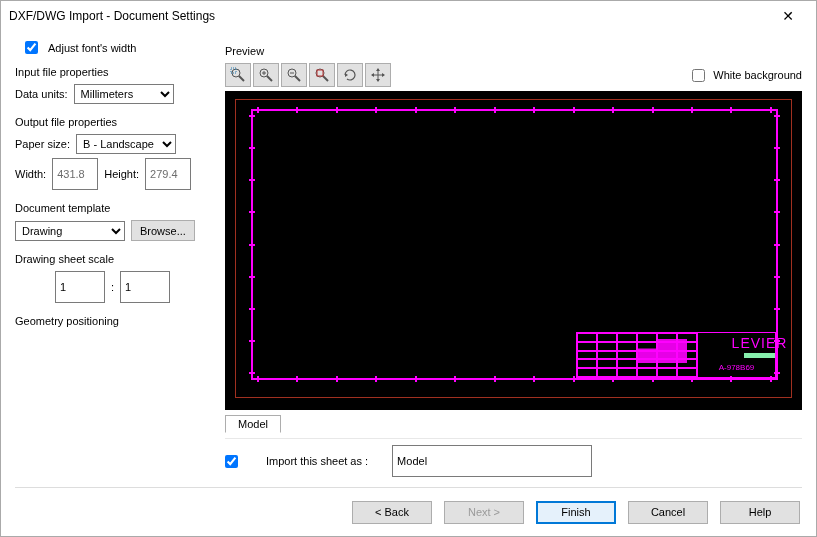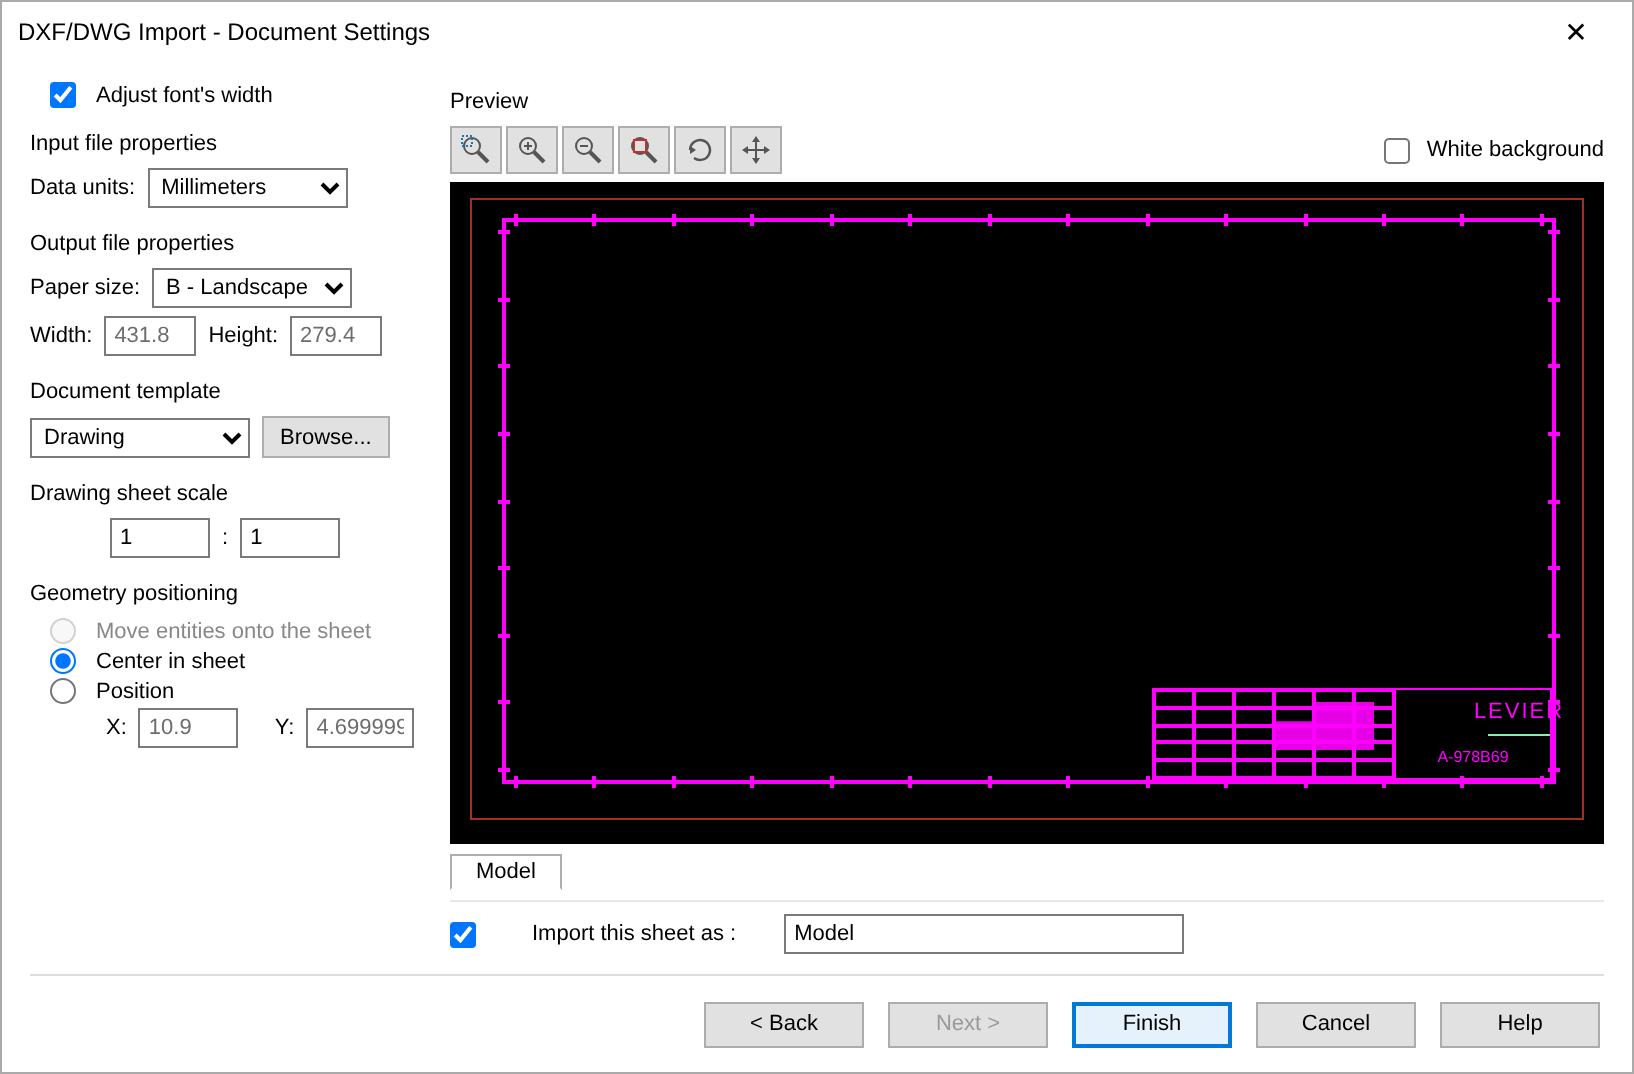--- a/index.html
+++ b/index.html
@@ -9,21 +9,21 @@
   .titlebar .title { flex:1; font-size:12px; }
   .titlebar .close { width:40px; text-align:center; font-size:14px; cursor:default; }
   .content { flex:1; display:flex; gap:10px; padding:8px 14px 0 14px; }
   .left { width:200px; display:flex; flex-direction:column; }
   .right { flex:1; display:flex; flex-direction:column; }
   .group-label { color:#000; margin:6px 0 4px 0; }
   .indent { padding-left:10px; }
   .row { display:flex; align-items:center; gap:6px; margin:2px 0; }
   input[type=checkbox], input[type=radio] { margin:0 4px 0 0; }
   select { border:1px solid #7a7a7a; background:#fff; height:20px; padding:0 2px; }
-  input[type=text] { border:1px solid #7a7a7a; height:20px; padding:0 4px; background:#fff; }
+  input[type=text] { border:1px solid #7a7a7a; height:32px; padding:0 4px; background:#fff; }
   input[disabled] { background:#fff; color:#6d6d6d; }
   .btn { border:1px solid #adadad; background:#e1e1e1; height:21px; padding:0 10px; cursor:default; display:inline-flex; align-items:center; justify-content:center; }
   .btn.small { padding:0 8px; }
   .muted { color:#888; }
   .toolbar { display:flex; align-items:center; gap:2px; margin-top:2px; }
   .tool { width:26px; height:24px; border:1px solid #adadad; background:#e1e1e1; display:flex; align-items:center; justify-content:center; }
   .tool svg { width:16px; height:16px; }
   .view-select { margin-left:6px; width:200px; }
   .wb { margin-left:auto; display:flex; align-items:center; gap:4px; }
   .preview-area { flex:1; margin-top:4px; background:#000; position:relative; overflow:hidden; }
@@ -32,21 +32,21 @@
   .ticks-top, .ticks-bottom { position:absolute; left:0; right:0; height:6px; display:flex; justify-content:space-between; padding:0 4px; }
   .ticks-top { top:-4px; } .ticks-bottom { bottom:-4px; }
   .ticks-top span, .ticks-bottom span { width:2px; height:6px; background:#ff00ff; }
   .ticks-left, .ticks-right { position:absolute; top:0; bottom:0; width:6px; display:flex; flex-direction:column; justify-content:space-between; padding:4px 0; }
   .ticks-left { left:-4px; } .ticks-right { right:-4px; }
   .ticks-left span, .ticks-right span { height:2px; width:6px; background:#ff00ff; }
   .title-block { position:absolute; right:0; bottom:0; width:200px; height:46px; border:1px solid #ff00ff; }
   .tb-grid { position:absolute; left:0; top:0; bottom:0; width:120px; display:grid; grid-template-columns:repeat(6,1fr); grid-template-rows:repeat(5,1fr); }
   .tb-grid div { border:0.5px solid #ff00ff; }
   .tb-right { position:absolute; right:0; top:0; bottom:0; width:78px; border-left:1px solid #ff00ff; display:flex; flex-direction:column; }
-  .tb-top { flex:1; border-bottom:1px solid #86efac; display:flex; align-items:center; justify-content:center; color:#ff00ff; font-size:11px; letter-spacing:1px;margin-left:46px; }
+  .tb-top { flex:1; border-bottom:5px solid #86efac; display:flex; align-items:center; justify-content:center; color:#ff00ff; font-size:14px; letter-spacing:1px;margin-left:46px; }
   .tb-bot { flex:1; display:flex; align-items:center; justify-content:center; color:#ff00ff; font-size:8px; }
   .tb-deco { position:absolute; left:60px; top:6px; width:50px; height:24px; }
   .tb-deco .a { position:absolute; inset:0; background:#ff00ff; clip-path: polygon(0 40%, 40% 40%, 40% 0, 100% 0, 100% 100%, 0 100%); opacity:.9; }
   .tab { margin-top:4px; }
   .tab-btn { display:inline-block; border:1px solid #adadad; border-bottom:1px solid #fff; background:#fff; padding:2px 12px; position:relative; top:1px; }
   .import-row { display:flex; align-items:center; gap:24px; margin-top:6px; border-top:1px solid #e8e8e8; padding-top:6px;}
   .import-row input[type=text] { width:200px; }
   .footer-sep { height:1px; background:#ddd; margin:10px 14px 0 14px; }
   .footer { height:48px; display:flex; align-items:center; justify-content:flex-end; gap:12px; padding:0 16px; }
   .footer .btn { width:80px; height:23px; }
@@ -108,41 +108,20 @@
       <div class="sec-gap"></div>
       <div class="group-label">Drawing sheet scale</div>
       <div class="row" style="padding-left:40px">
         <input type="text" style="width: 50px;" value="1">
         <span>:</span>
         <input type="text" style="width: 50px;" value="1">
       </div>
 
       <div class="sec-gap"></div>
       <div class="group-label">Geometry positioning</div>
-      <div class="indent">
-        <div class="row">
-          <input type="radio" name="g" disabled="" style="">
-          <span class="muted">Move entities onto the sheet</span>
-        </div>
-        <div class="row">
-          <input type="radio" name="g" checked="" style="">
-          <span>Center in sheet</span>
-        </div>
-        <div class="row">
-          <input type="radio" name="g" style="">
-          <span>Position</span>
-        </div>
-        <div class="row" style="padding-left:28px">
-          <span>X:</span>
-          <input type="text" disabled="" style="width: 50px;" value="10.9">
-          <span style="width:6px"></span>
-          <span>Y:</span>
-          <input type="text" disabled="" style="width: 54px;" value="4.699999">
-        </div>
-      </div>
     </div>
 
     <div class="right">
       <div class="group-label" style="margin-top:6px">Preview</div>
       <div class="toolbar">
         <div class="tool">
             <svg viewBox="0 0 16 16">
               <circle cx="6" cy="6" r="4" fill="none" stroke="#555"></circle>
               <line x1="9" y1="9" x2="14" y2="14" stroke="#555" stroke-width="2"></line>
               <rect x="1" y="1" width="5" height="5" fill="none" stroke="#27a" stroke-dasharray="1"></rect>

